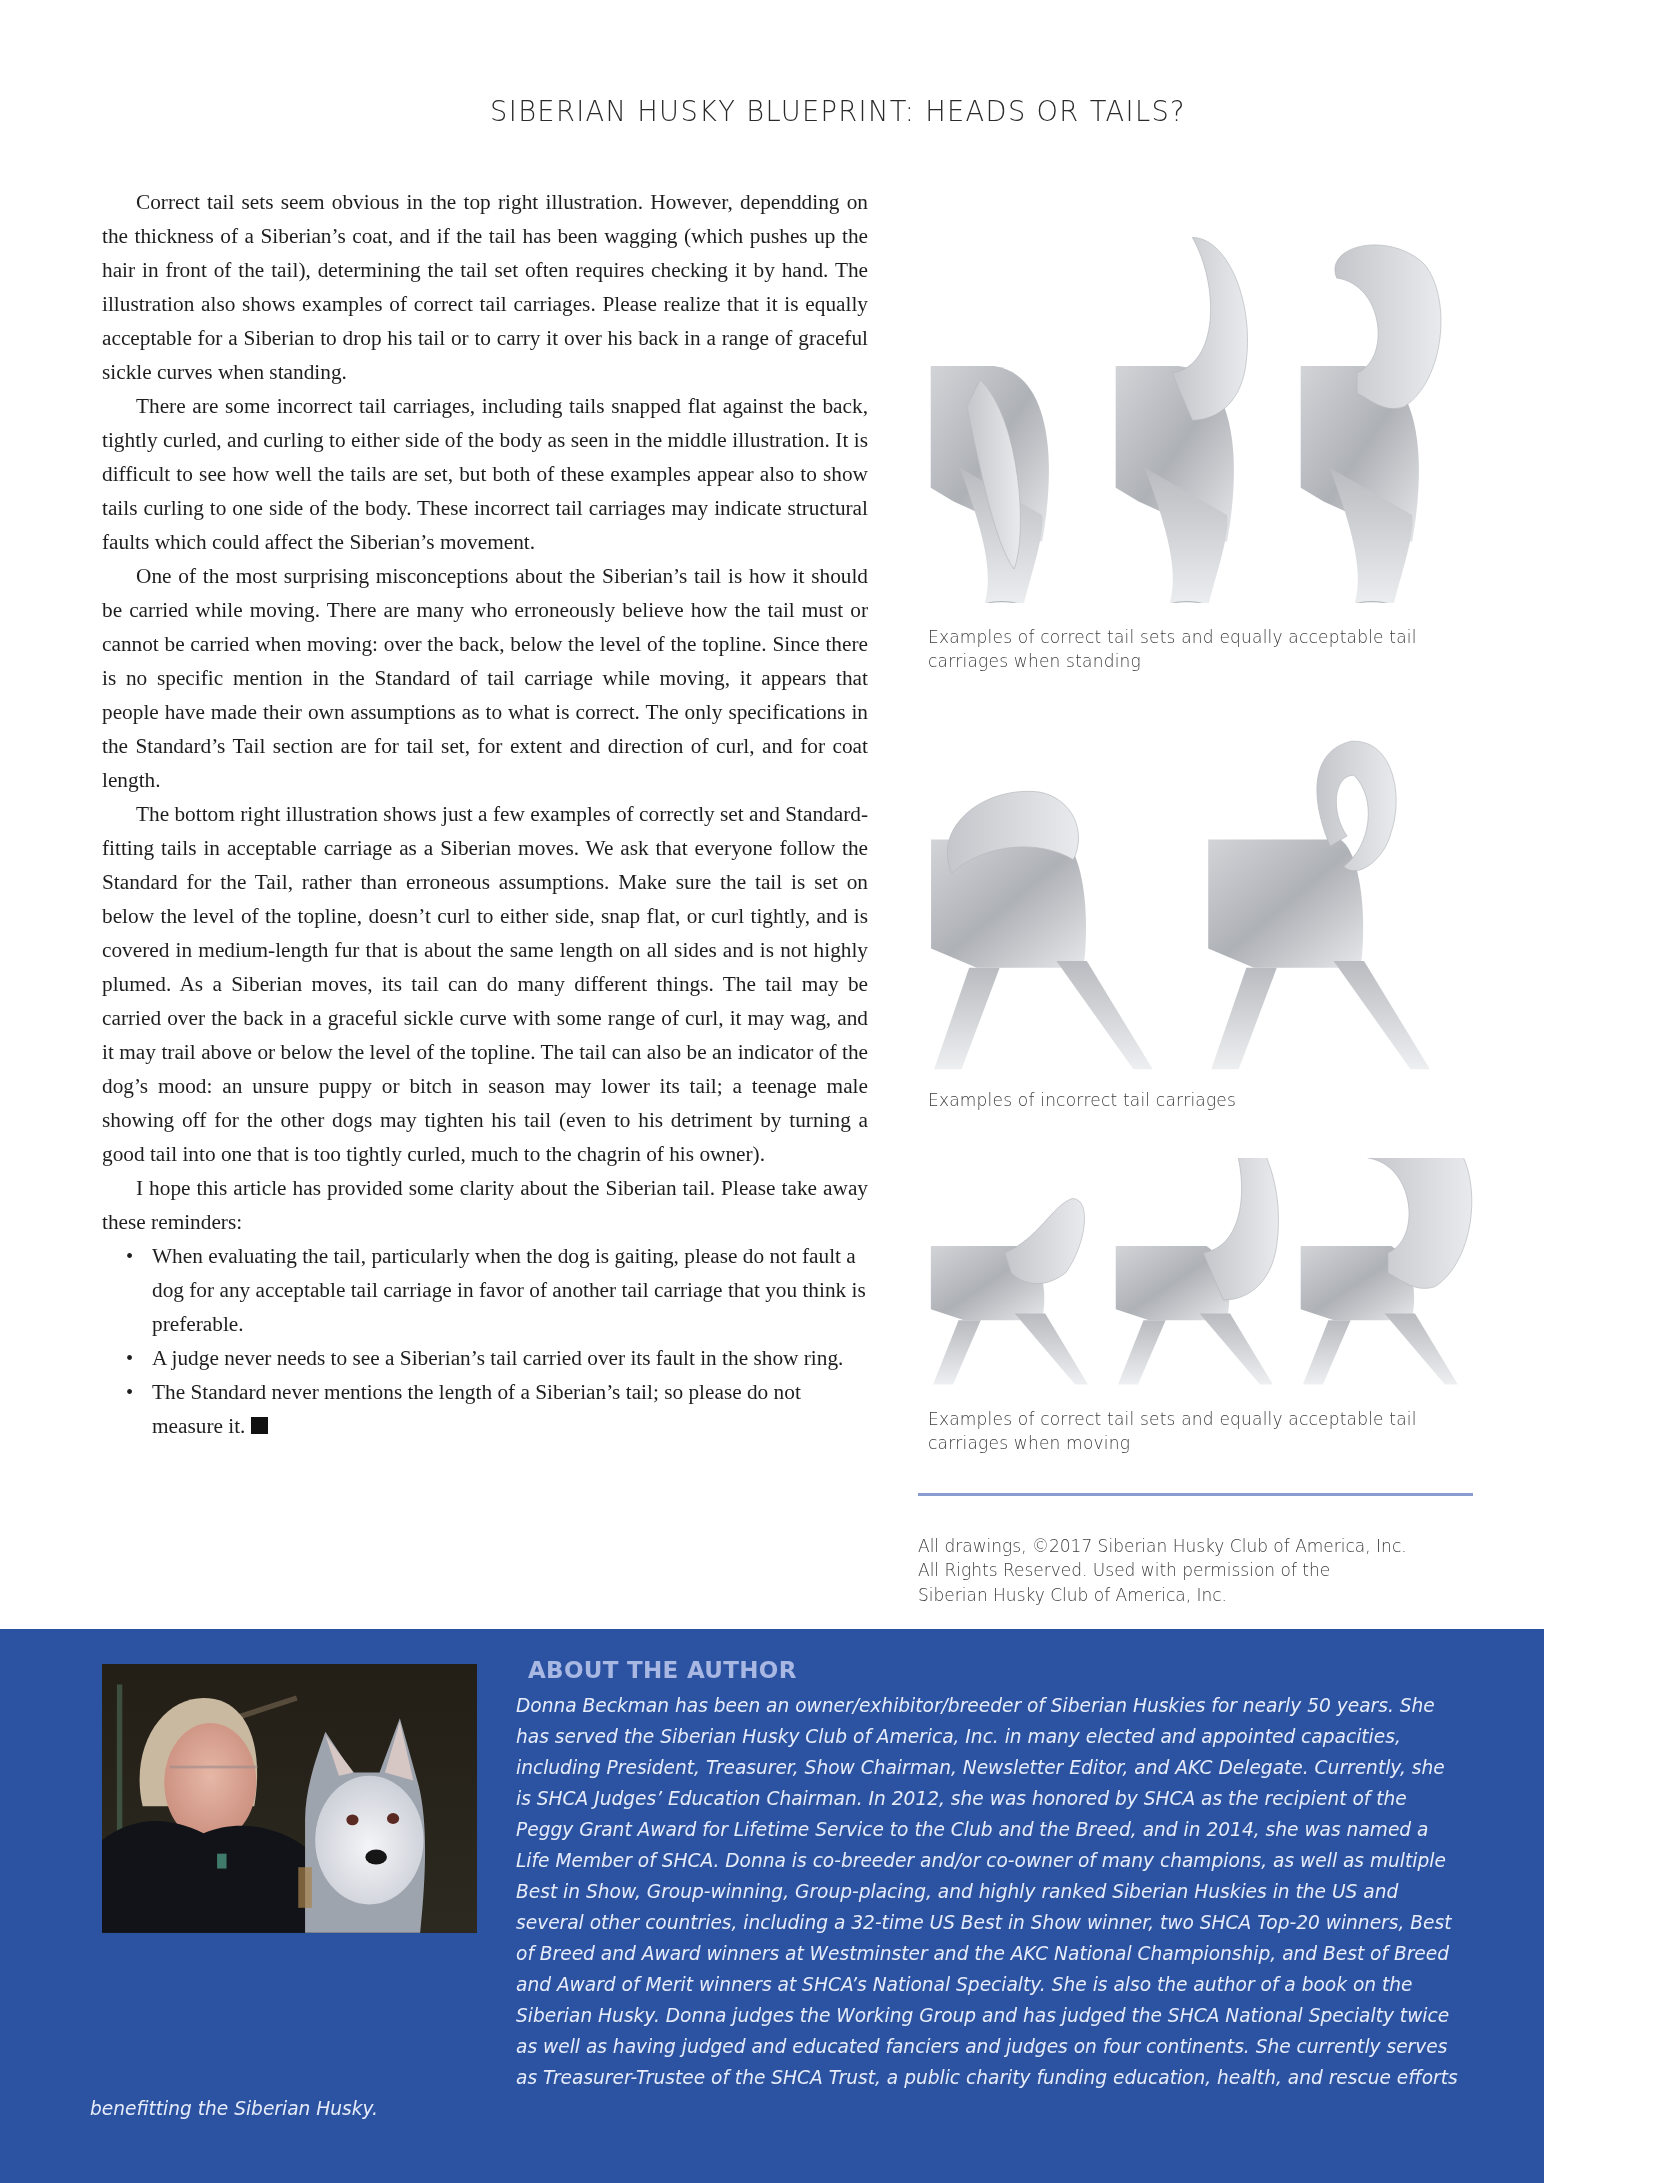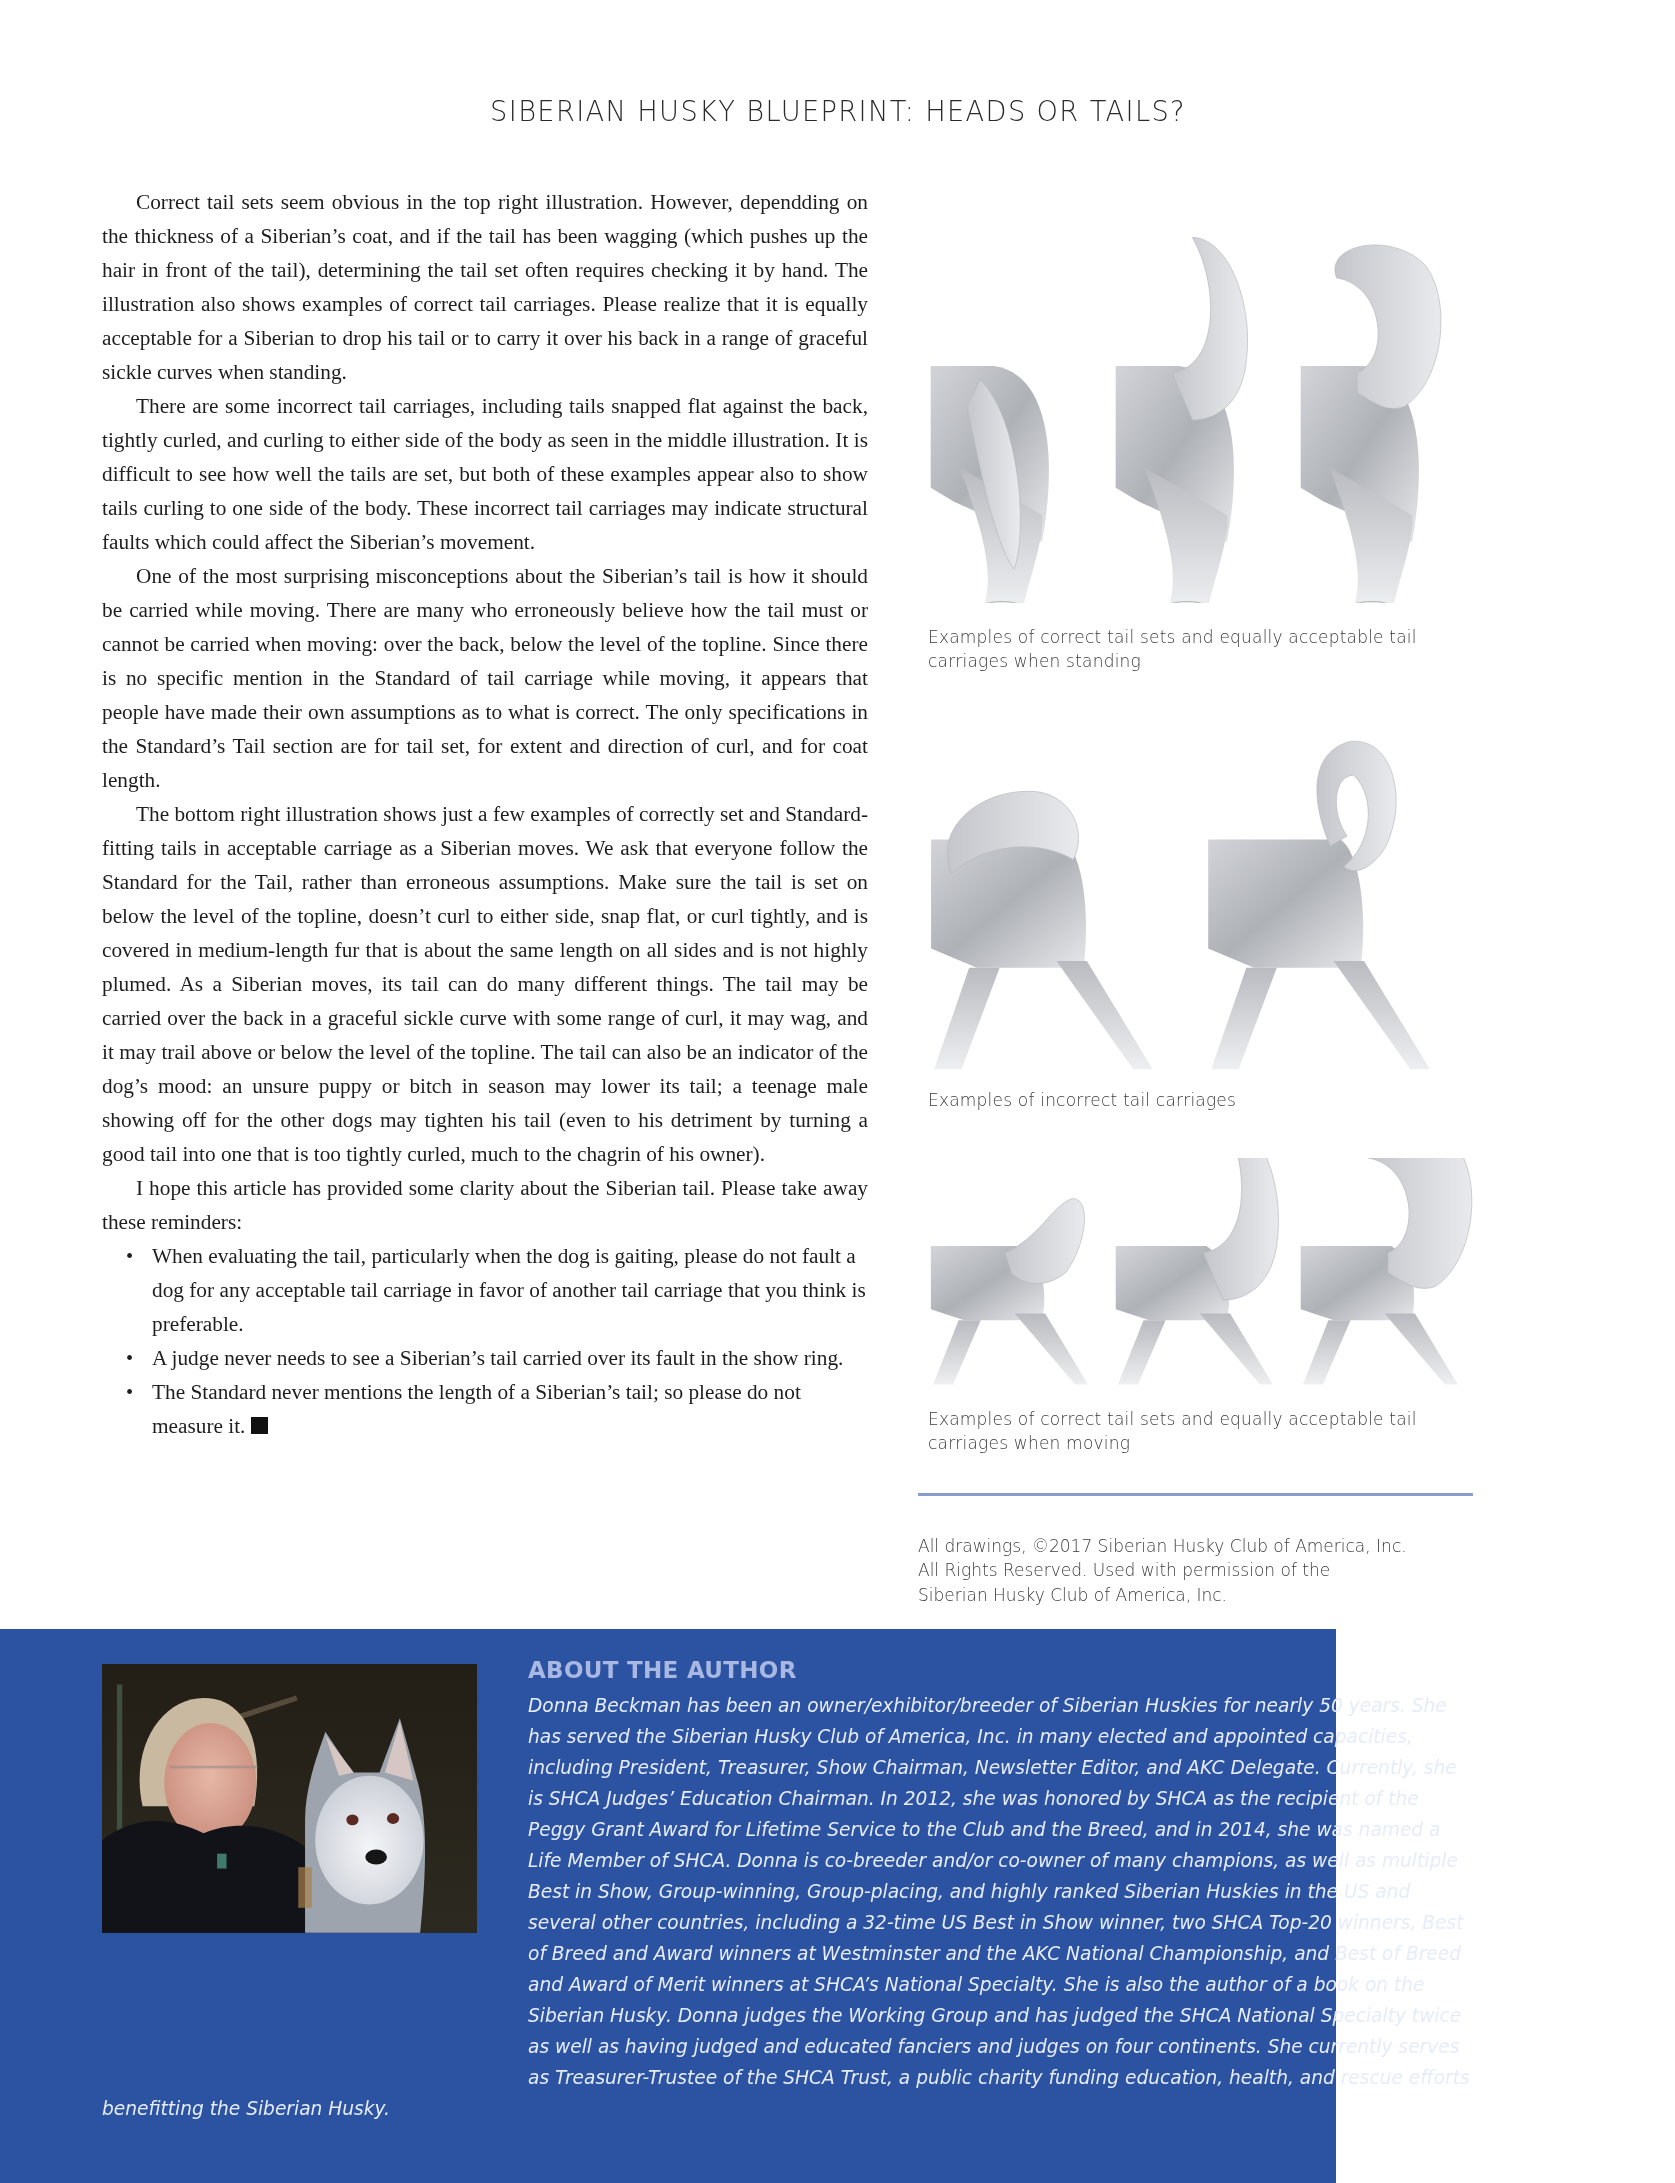--- a/index.html
+++ b/index.html
@@ -54,34 +54,34 @@
   }
   .credits {
     position: absolute; left: 918px; top: 1534px; width: 555px;
     font-family: "DejaVu Sans", sans-serif; font-weight: 200;
     font-size: 17px; line-height: 24.4px; color: #3c3c3c;
   }
   .credits div { white-space: nowrap; }
 
   
   .author-band {
-    position: absolute; left: 0; top: 1629px; width: 1336px; height: 554px;
+    position: absolute; left: 0; top: 1629px; width: 1544px; height: 554px;
     background: #2c53a2;
   }
   .author-photo {
     position: absolute; left: 102px; top: 35px; width: 375px; height: 269px;
     background: #1e1a14; overflow: hidden;
   }
   .author-heading {
     position: absolute; left: 528px; top: 28.4px; margin: 0;
     font-family: "DejaVu Sans", sans-serif; font-weight: bold;
     font-size: 23px; letter-spacing: 0.3px; color: #a9b8e3;
   }
   .author-bio {
-    position: absolute; left: 102px; top: 61px; width: 1368px;
+    position: absolute; left: 90px; top: 61px; width: 1368px;
     font-family: "DejaVu Sans", sans-serif; font-style: italic; font-weight: 200;
     font-size: 18.6px; line-height: 31px; color: #e6ecfa; margin: 0;
   }
   .author-bio .float-spacer { float: left; width: 426px; height: 374px; }
 </style>
 </head>
 <body>
 
 <h1 class="page-title">SIBERIAN HUSKY BLUEPRINT: HEADS OR TAILS?</h1>
 

